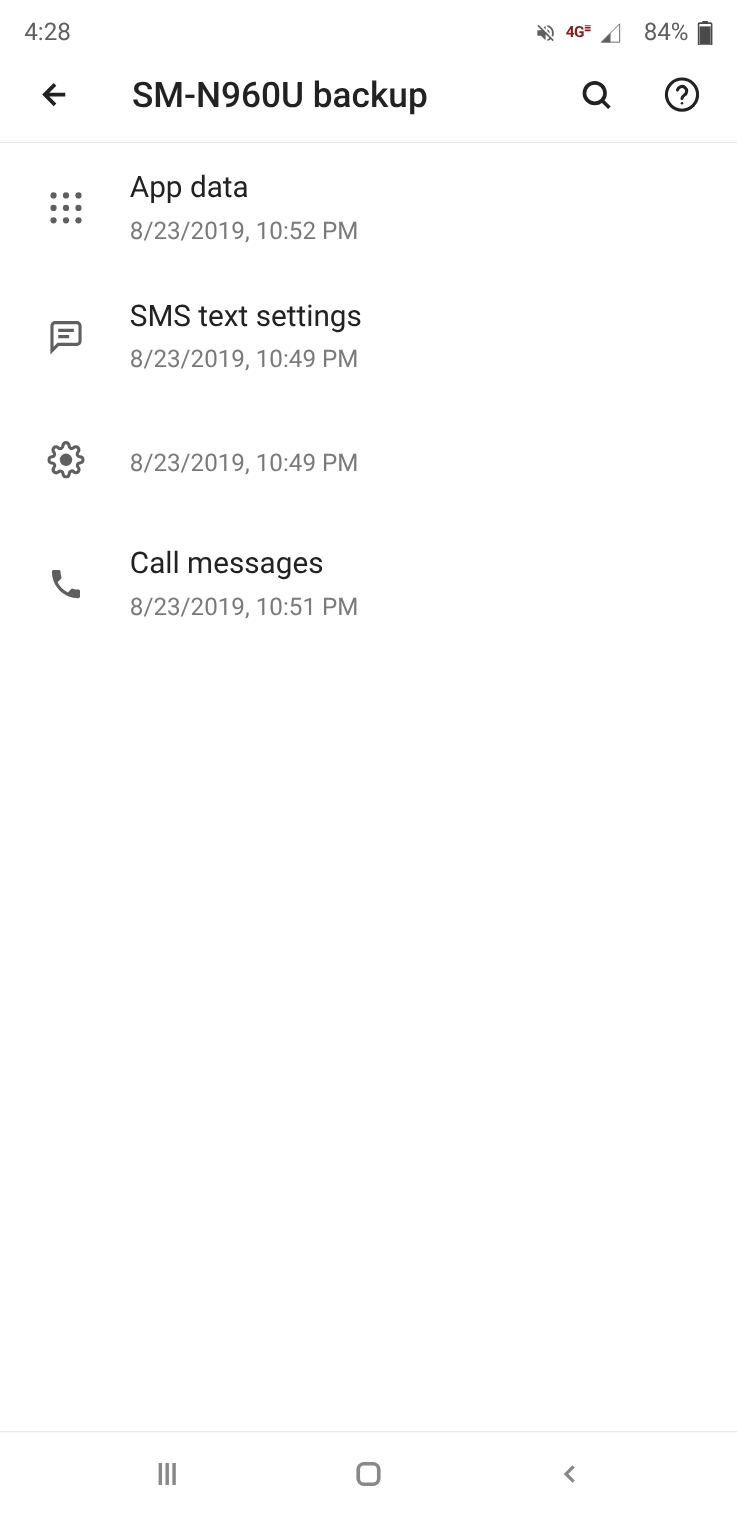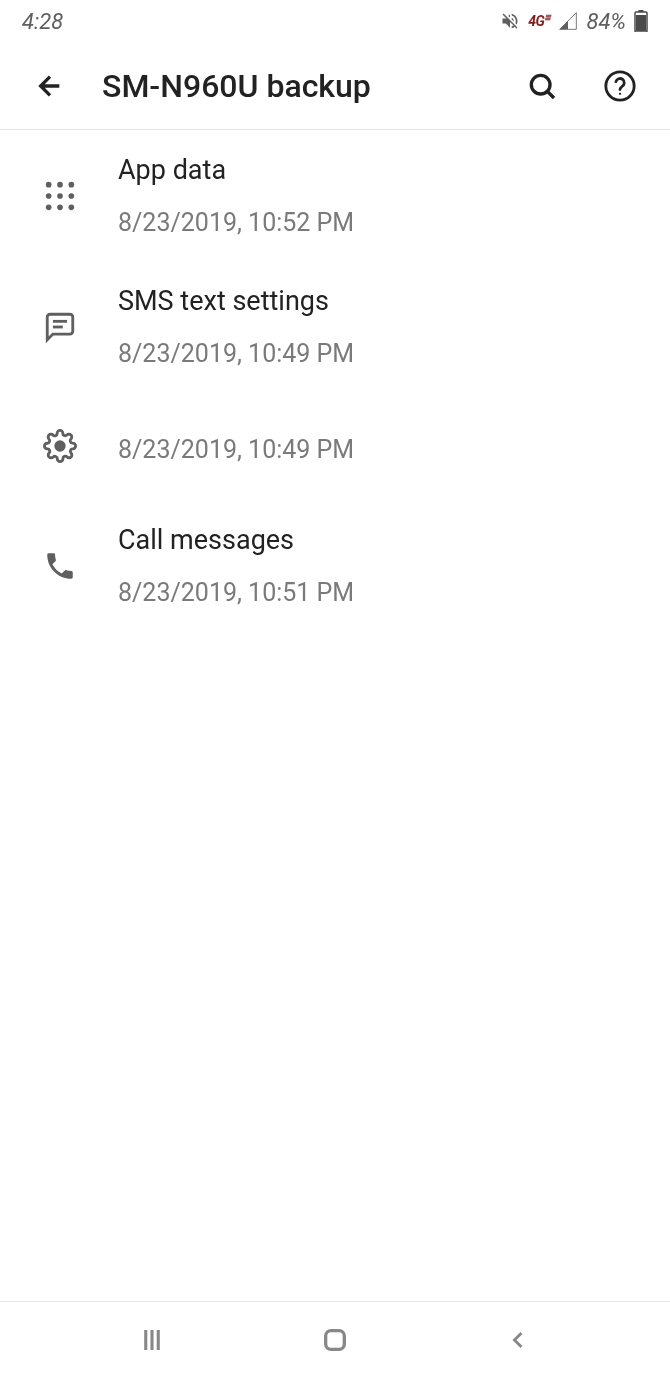--- a/index.html
+++ b/index.html
@@ -8,41 +8,40 @@
       height: 1377px;
       font-family: Roboto, -apple-system, BlinkMacSystemFont, sans-serif;
       background: #fff;
       display: flex;
       flex-direction: column;
       position: relative;
     }
     .status-bar {
       height: 42px;
       display: flex;
-      align-items: center;
+      align-items: flex-end;
       justify-content: space-between;
       padding: 0 22px;
       font-size: 22px;
       color: #5f5f5f;
-      font-style: italic;
     }
     .status-left { font-weight: 400; }
     .status-right { display: flex; align-items: center; gap: 8px; }
-    .status-right .battery-pct { font-size: 22px; color: #5f5f5f; }
+    .status-right .battery-pct { font-size: 22px; color: #5f5f5f; margin-left: 12px; }
     .app-bar {
       height: 88px;
       display: flex;
       align-items: center;
       padding: 0 30px 0 30px;
       border-bottom: 1px solid #e6e6e6;
     }
     .back-btn { width: 40px; height: 40px; display: flex; align-items: center; justify-content: center; color: #222; cursor: pointer; }
     .app-title {
       flex: 1;
-      margin-left: 32px;
+      margin-left: 50px;
       font-size: 32px;
       font-weight: 500;
       color: #222;
     }
     .action-icons { display: flex; align-items: center; gap: 38px; }
     .action-icon { width: 40px; height: 40px; display: flex; align-items: center; justify-content: center; color: #222; cursor: pointer; }
     .content { flex: 1; }
     .list-item {
       display: flex;
       align-items: center;
@@ -52,23 +51,23 @@
     .item-icon {
       width: 60px;
       height: 60px;
       display: flex;
       align-items: center;
       justify-content: center;
       color: #5f5f5f;
       margin-right: 28px;
       flex-shrink: 0;
     }
-    .item-text { display: flex; flex-direction: column; gap: 16px; }
+    .item-text { display: flex; flex-direction: column; gap: 6px; }
     .item-title { font-size: 27px; color: #222; font-weight: 400; }
-    .item-sub { font-size: 25px; color: #7a7a7a; margin-top: 6px; }
+    .item-sub { font-size: 22px; color: #7a7a7a; margin-top: 6px; }
     .nav-bar {
       height: 76px;
       border-top: 1px solid #e6e6e6;
       display: flex;
       align-items: center;
       justify-content: space-around;
       padding: 0 60px;
     }
     .nav-btn { width: 60px; height: 60px; display: flex; align-items: center; justify-content: center; color: #888; cursor: pointer; }
     svg { display: block; }

